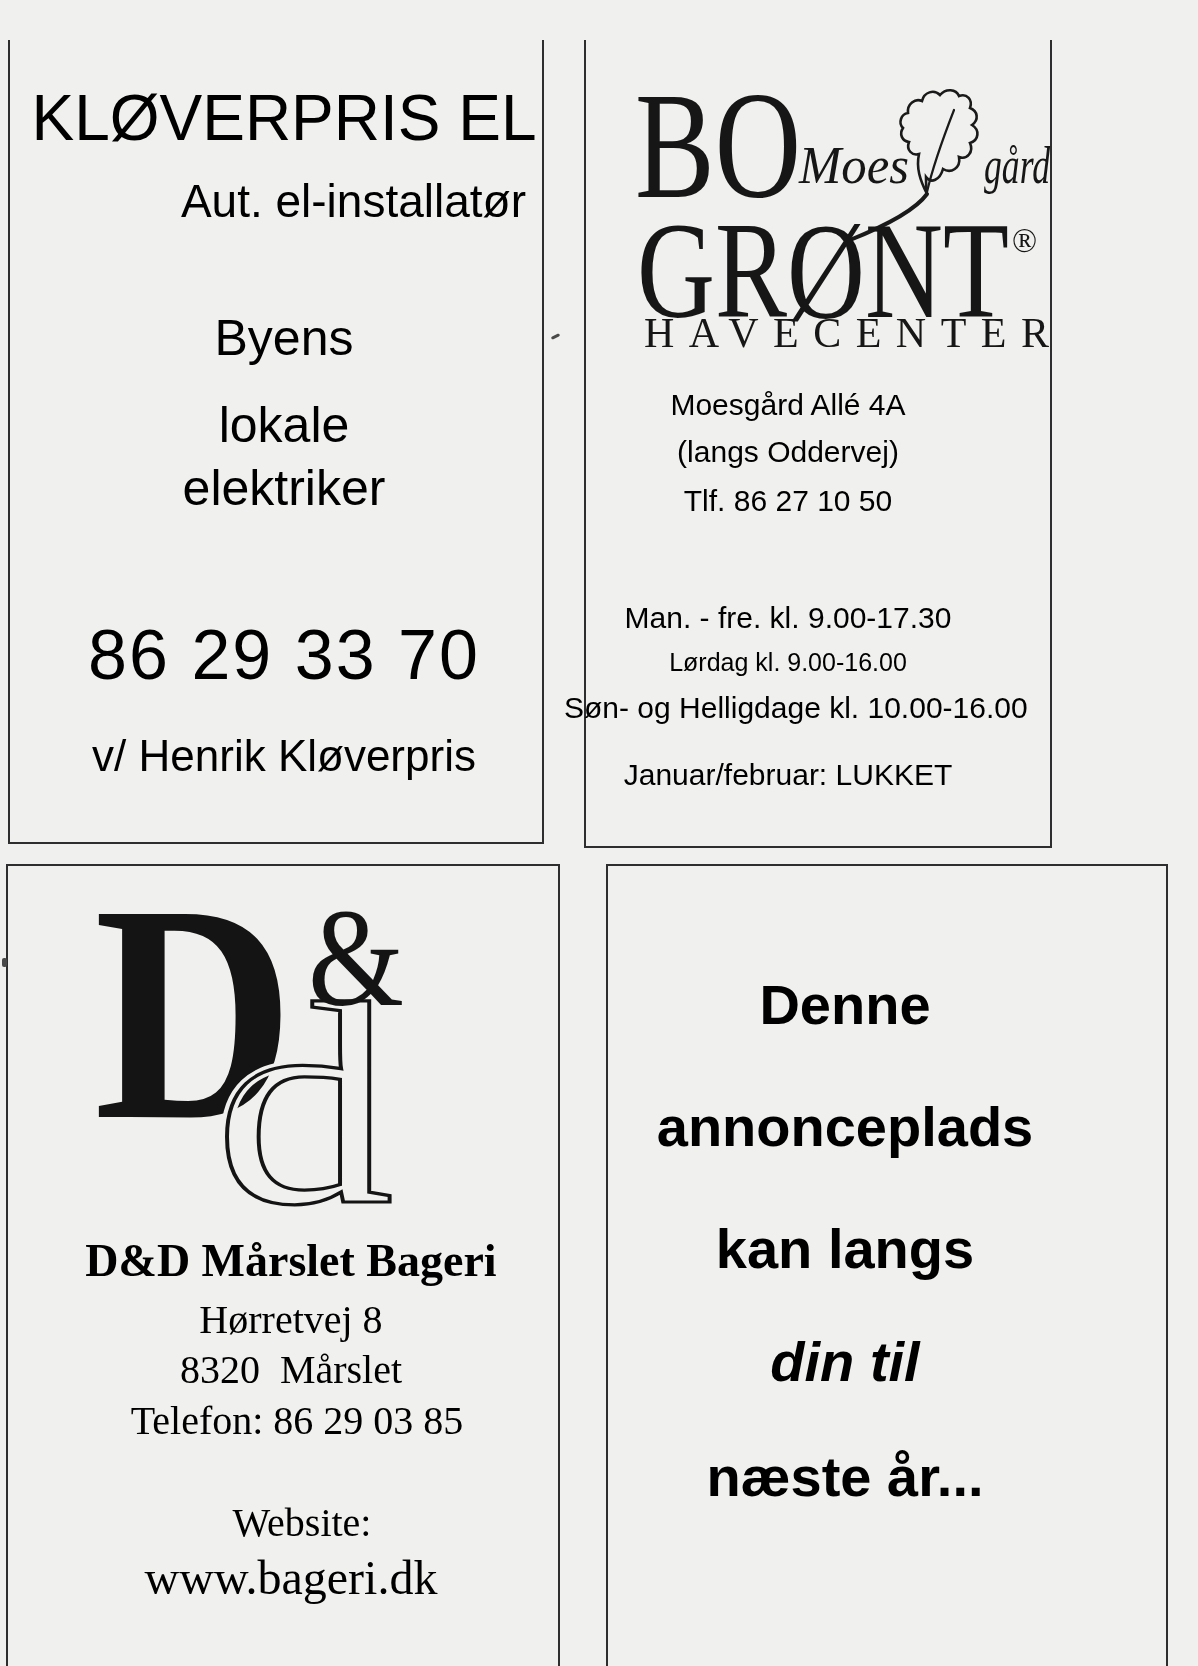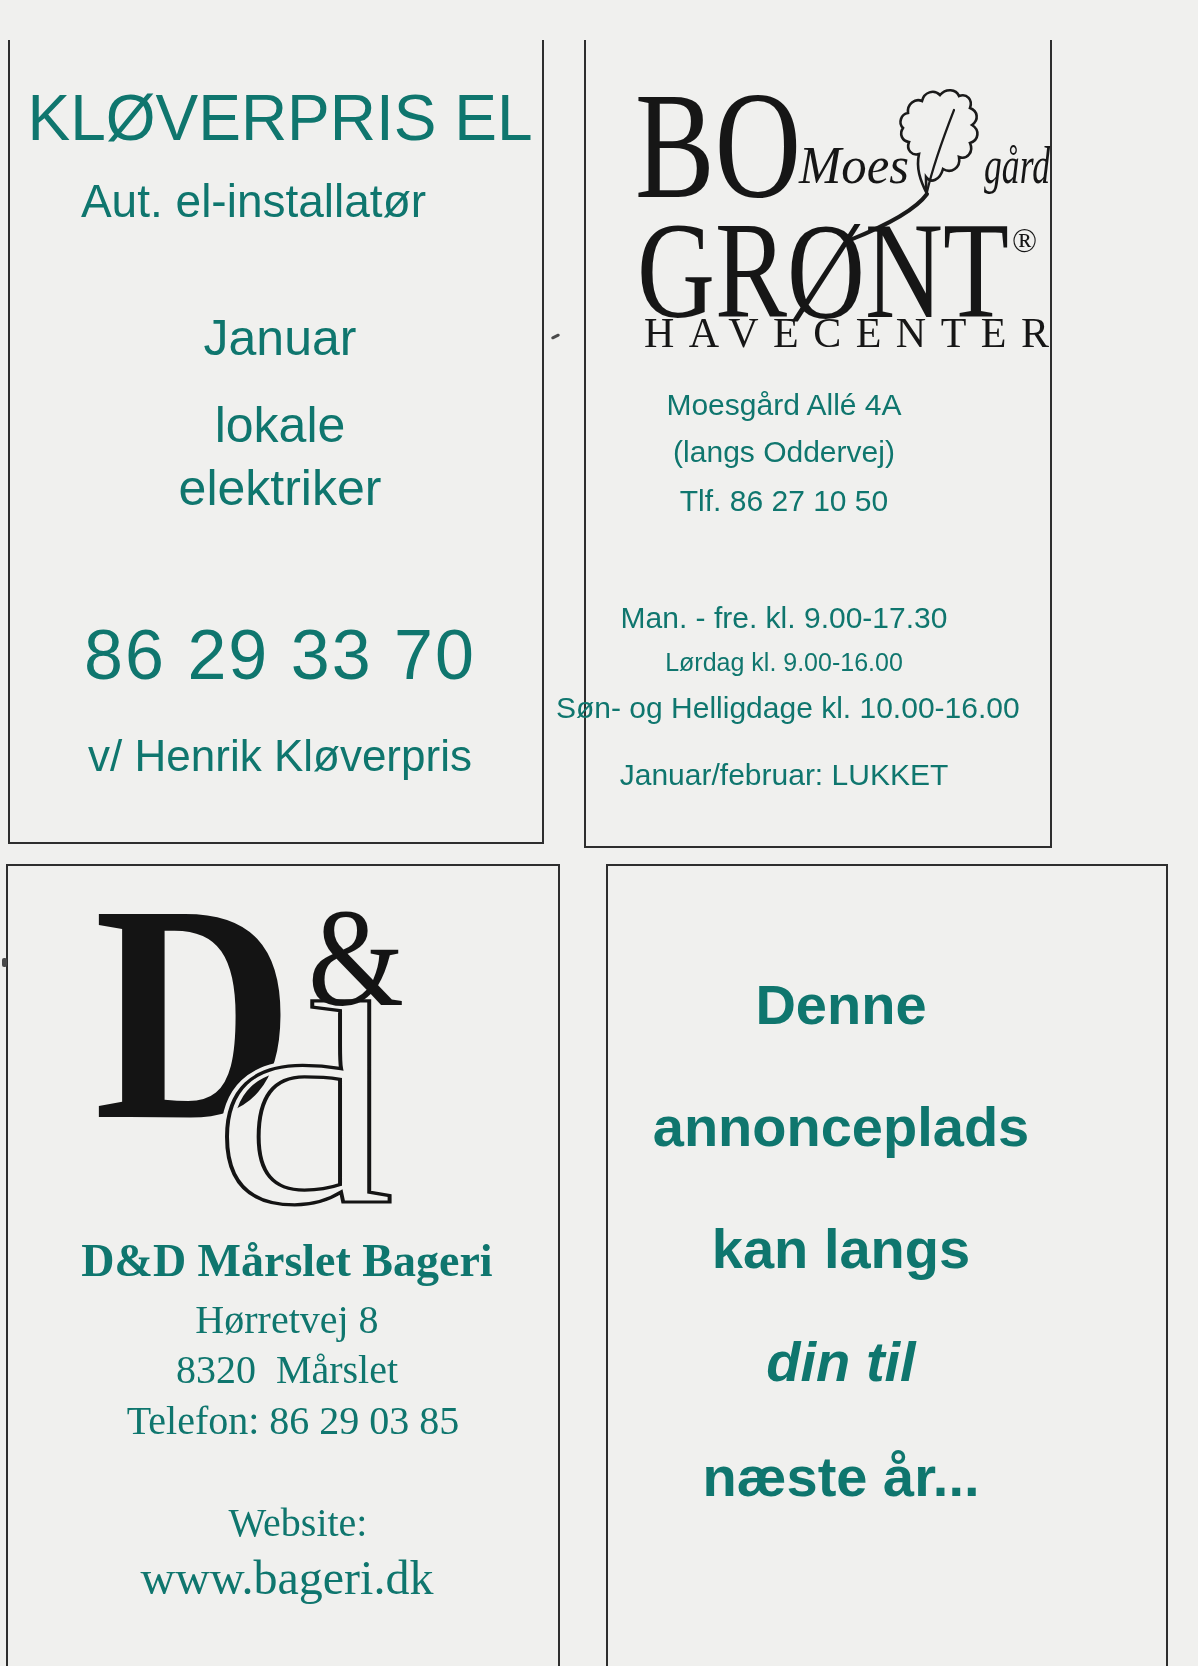--- a/index.html
+++ b/index.html
@@ -7,27 +7,27 @@
     position:relative;
     width:1198px;height:1666px;
     background:#f0f0ee;
     overflow:hidden;
     font-family:"Liberation Sans", sans-serif;
     color:#161616;
   }
   .box{position:absolute;border:2px solid #2e2e2e;box-sizing:border-box;}
   .box.open-top{border-top:none;}
   .box.open-bottom{border-bottom:none;}
-  .ln{position:absolute;left:8px;right:0;text-align:center;line-height:1;white-space:pre;color:#0f766e;}
+  .ln{position:absolute;left:16px;right:0;text-align:center;line-height:1;white-space:pre;color:#000000;}
   .sans{font-family:"Liberation Sans", sans-serif;}
   .serif{font-family:"Liberation Serif", serif;}
 
   
   .b1-title{top:46px;font-size:64px;}
-  .b1-sub{top:138px;font-size:46px;text-align:center;padding-right:53px;}
+  .b1-sub{top:138px;font-size:46px;text-align:right;padding-right:16px;}
   .b1-t1{top:273px;font-size:50px;}
   .b1-t2{top:360px;font-size:50px;}
   .b1-t3{top:423px;font-size:50px;}
   .b1-phone{top:580px;font-size:70px;letter-spacing:2px;}
   .b1-owner{top:694px;font-size:44px;}
 
   
   .b2 .ln{transform:translateX(-38px);}
   .b2-a1{top:350px;font-size:30px;}
   .b2-a2{top:397px;font-size:30px;}
@@ -58,21 +58,21 @@
   .speck{position:absolute;background:#4a4a4a;border-radius:2px;}
 </style>
 </head>
 <body>
 
 <div class="page">
 
   <div class="box open-top" style="left:8px;top:40px;width:536px;height:804px;">
     <div class="ln sans b1-title">KLØVERPRIS EL</div>
     <div class="ln sans b1-sub">Aut. el-installatør</div>
-    <div class="ln sans b1-t1">Januar</div>
+    <div class="ln sans b1-t1">Byens</div>
     <div class="ln sans b1-t2">lokale</div>
     <div class="ln sans b1-t3">elektriker</div>
     <div class="ln sans b1-phone">86 29 33 70</div>
     <div class="ln sans b1-owner">v/ Henrik Kløverpris</div>
   </div>
 
   <div class="box open-top b2" style="left:584px;top:40px;width:468px;height:808px;">
 
     <svg class="logo-svg" style="left:36px;top:48px;" width="516" height="275" viewBox="0 0 516 275">
       <text x="13" y="109" font-family="Liberation Serif, serif" font-size="153" textLength="166" lengthAdjust="spacingAndGlyphs" fill="#161616">BO</text>

